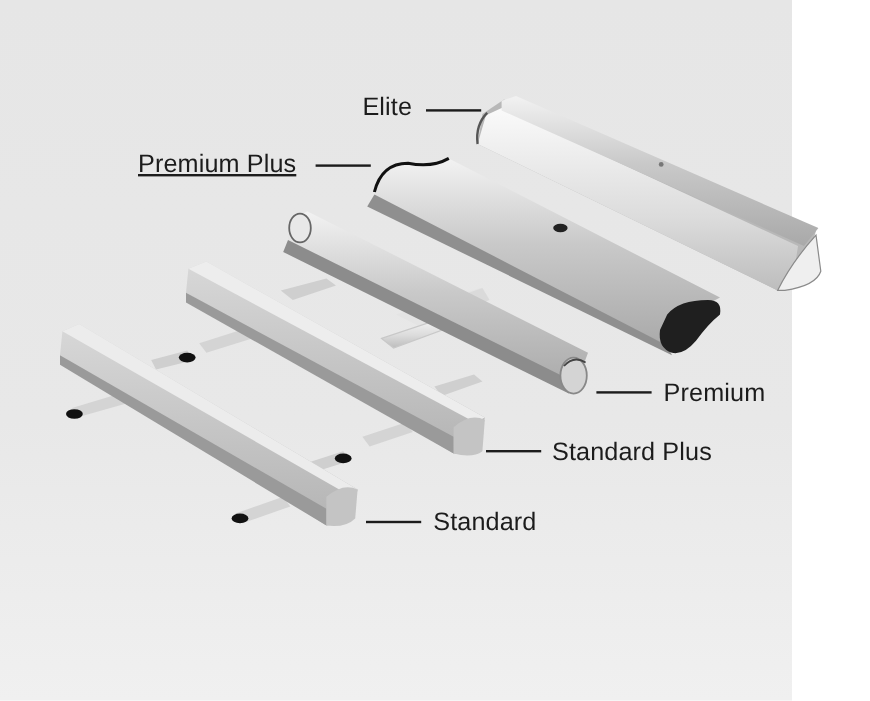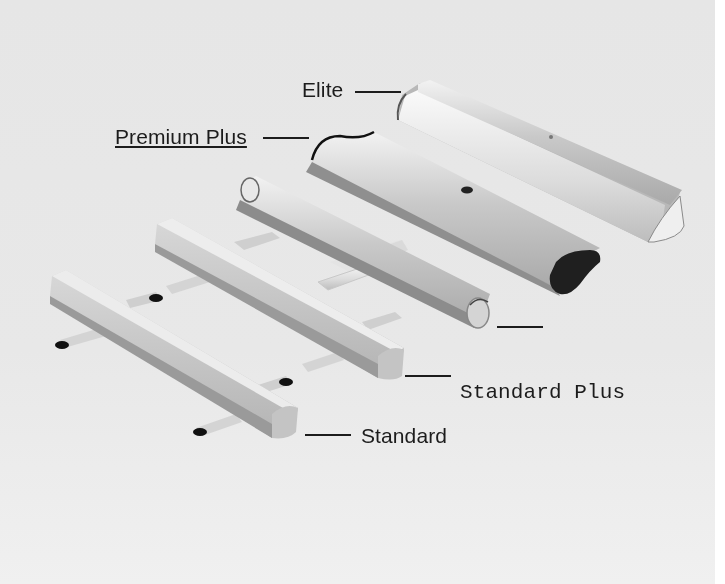--- a/index.html
+++ b/index.html
@@ -1,21 +1,21 @@
 <!DOCTYPE html>
 <html><head>
 <meta charset="utf-8">
 <style>
   html, body { margin: 0; padding: 0; }
   body {
     width: 725px; height: 584px; overflow: hidden;
     font-family: "Liberation Sans", "DejaVu Sans", sans-serif;
   }
   .stage {
-    position: relative; width: 715px; height: 584px;
+    position: relative; width: 660px; height: 584px;
     background: linear-gradient(180deg, #e6e6e6 0%, #e8e8e8 60%, #f0f0f0 100%);
   }
   svg.art { position: absolute; left: 0; top: 0; }
   .label {
     position: absolute; font-size: 21px; color: #1c1c1c;
     white-space: nowrap; letter-spacing: 0.1px; line-height: 1;
   }
   .leader { position: absolute; height: 2px; background: #1c1c1c; }
 </style>
 </head>
@@ -96,20 +96,21 @@
     </g>
   </svg>
 
   <span class="label" style="left:302px; top:79px;">Elite</span>
   <div class="leader" style="left:355px; top:91px; width:46px;"></div>
 
   <span class="label" style="left:115px; top:126px;text-decoration:underline;">Premium Plus</span>
   <div class="leader" style="left:263px; top:137px; width:46px;"></div>
 
   <div class="leader" style="left:497px; top:326px; width:46px;"></div>
+  <span class="label" style="left:553px; top:317px;">Premium</span>
 
   <div class="leader" style="left:405px; top:375px; width:46px;"></div>
-  <span class="label" style="left:460px; top:382px;font-family:Liberation Mono, monospace;">Standard Plus</span>
+  <span class="label" style="left:460px; top:366px;">Standard Plus</span>
 
   <div class="leader" style="left:305px; top:434px; width:46px;"></div>
   <span class="label" style="left:361px; top:425px;">Standard</span>
 
 </div>
 
 </body></html>

